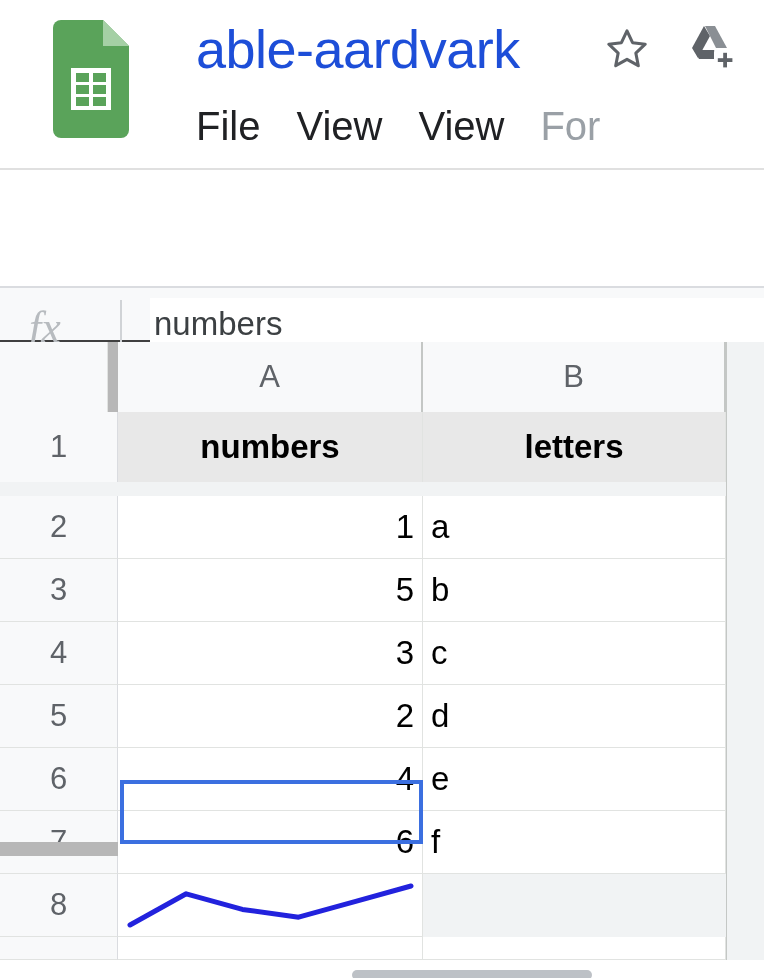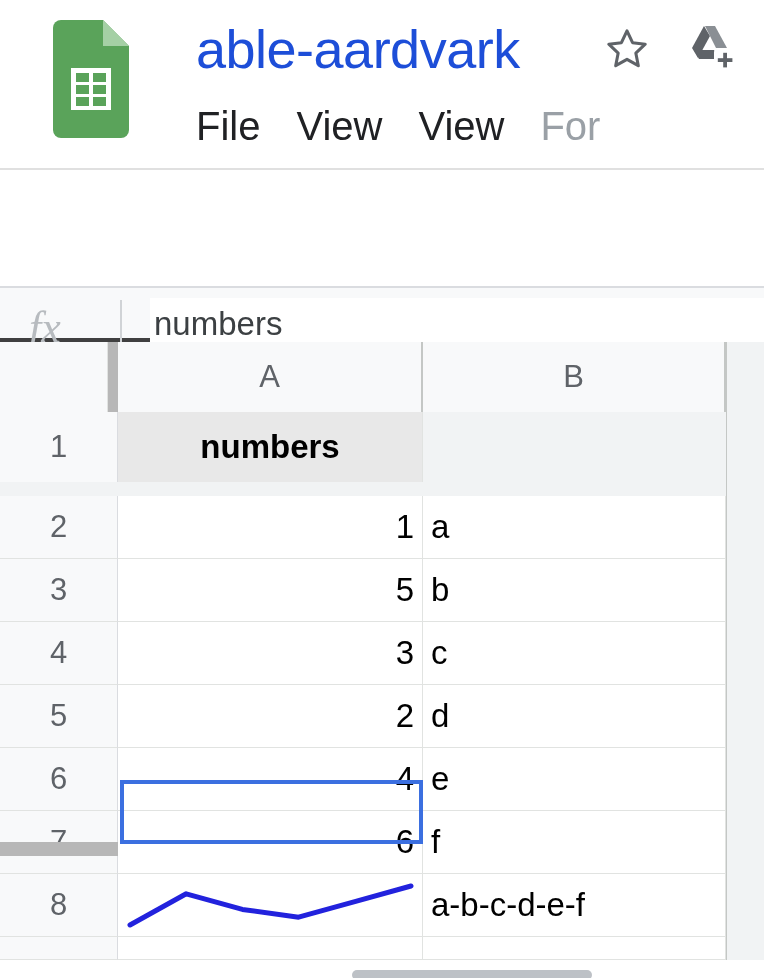--- a/index.html
+++ b/index.html
@@ -108,21 +108,21 @@
     color: #ffffff;
     font-weight: bold;
     white-space: nowrap;
   }
 
   
   .formulabar {
     position: relative;
     height: 54px;
     background: #f8f9fa;
-    border-bottom: 4px solid #404040;
+    border-bottom: 2px solid #404040;
     display: flex;
     align-items: center;
   }
   .fx-icon {
     position: absolute; left: 29px; top: 14px;
     font-family: "Liberation Serif", serif;
     font-style: italic;
     font-size: 44px;
     color: #b7bbbf;
   }
@@ -372,20 +372,21 @@
   <div class="rowheader" style="top:280px; height:63px;">4</div>
   <div class="rowheader" style="top:343px; height:63px;">5</div>
   <div class="rowheader" style="top:406px; height:63px;">6</div>
   <div class="rowheader" style="top:469px; height:63px;">7</div>
   <div class="rowheader" style="top:532px; height:63px;">8</div>
 
   <div class="freeze-bar-left"></div>
   <div class="freeze-bar-grid"></div>
 
   <div class="cell hdrcell" style="left:118px; top:70px; width:305px; height:70px;">numbers</div>
+  <div class="cell hdrcell" style="left:423px; top:70px; width:303px; height:70px;">letters</div>
 
   <div class="cell num" style="left:118px; top:154px; width:305px; height:63px;">1</div>
   <div class="cell txt" style="left:423px; top:154px; width:303px; height:63px;">a</div>
 
   <div class="cell num" style="left:118px; top:217px; width:305px; height:63px;">5</div>
   <div class="cell txt" style="left:423px; top:217px; width:303px; height:63px;">b</div>
 
   <div class="cell num" style="left:118px; top:280px; width:305px; height:63px;">3</div>
   <div class="cell txt" style="left:423px; top:280px; width:303px; height:63px;">c</div>
 
@@ -396,21 +397,20 @@
   <div class="cell txt" style="left:423px; top:406px; width:303px; height:63px;">e</div>
 
   <div class="cell num" style="left:118px; top:469px; width:305px; height:63px;">6</div>
   <div class="cell txt" style="left:423px; top:469px; width:303px; height:63px;">f</div>
 
   <div class="sparkline-cell" style="left:118px; top:532px; width:305px; height:63px;">
     <svg id="sparkline-svg" width="305" height="63" viewBox="0 0 305 63" preserveAspectRatio="none">
       <polyline id="sparkline-path" fill="none" stroke="#2222dd" stroke-width="5" stroke-linejoin="round" stroke-linecap="round" points="12.0,51.0 68.2,19.8 124.4,35.4 180.6,43.2 236.8,27.6 293.0,12.0"></polyline>
     </svg>
   </div>
-  <div class="cell txt" style="left:423px; top:532px; width:303px; height:63px;">a-b-c-d-e-f</div>
 
   <div class="cell" style="left:118px; top:595px; width:305px; height:23px;"></div>
   <div class="cell" style="left:423px; top:595px; width:303px; height:23px;"></div>
   <div class="rowheader" style="top:595px; height:23px;"></div>
 
   <div class="selected-cell"></div>
 
   <div class="grid-rightpad"></div>
 </div>
 

